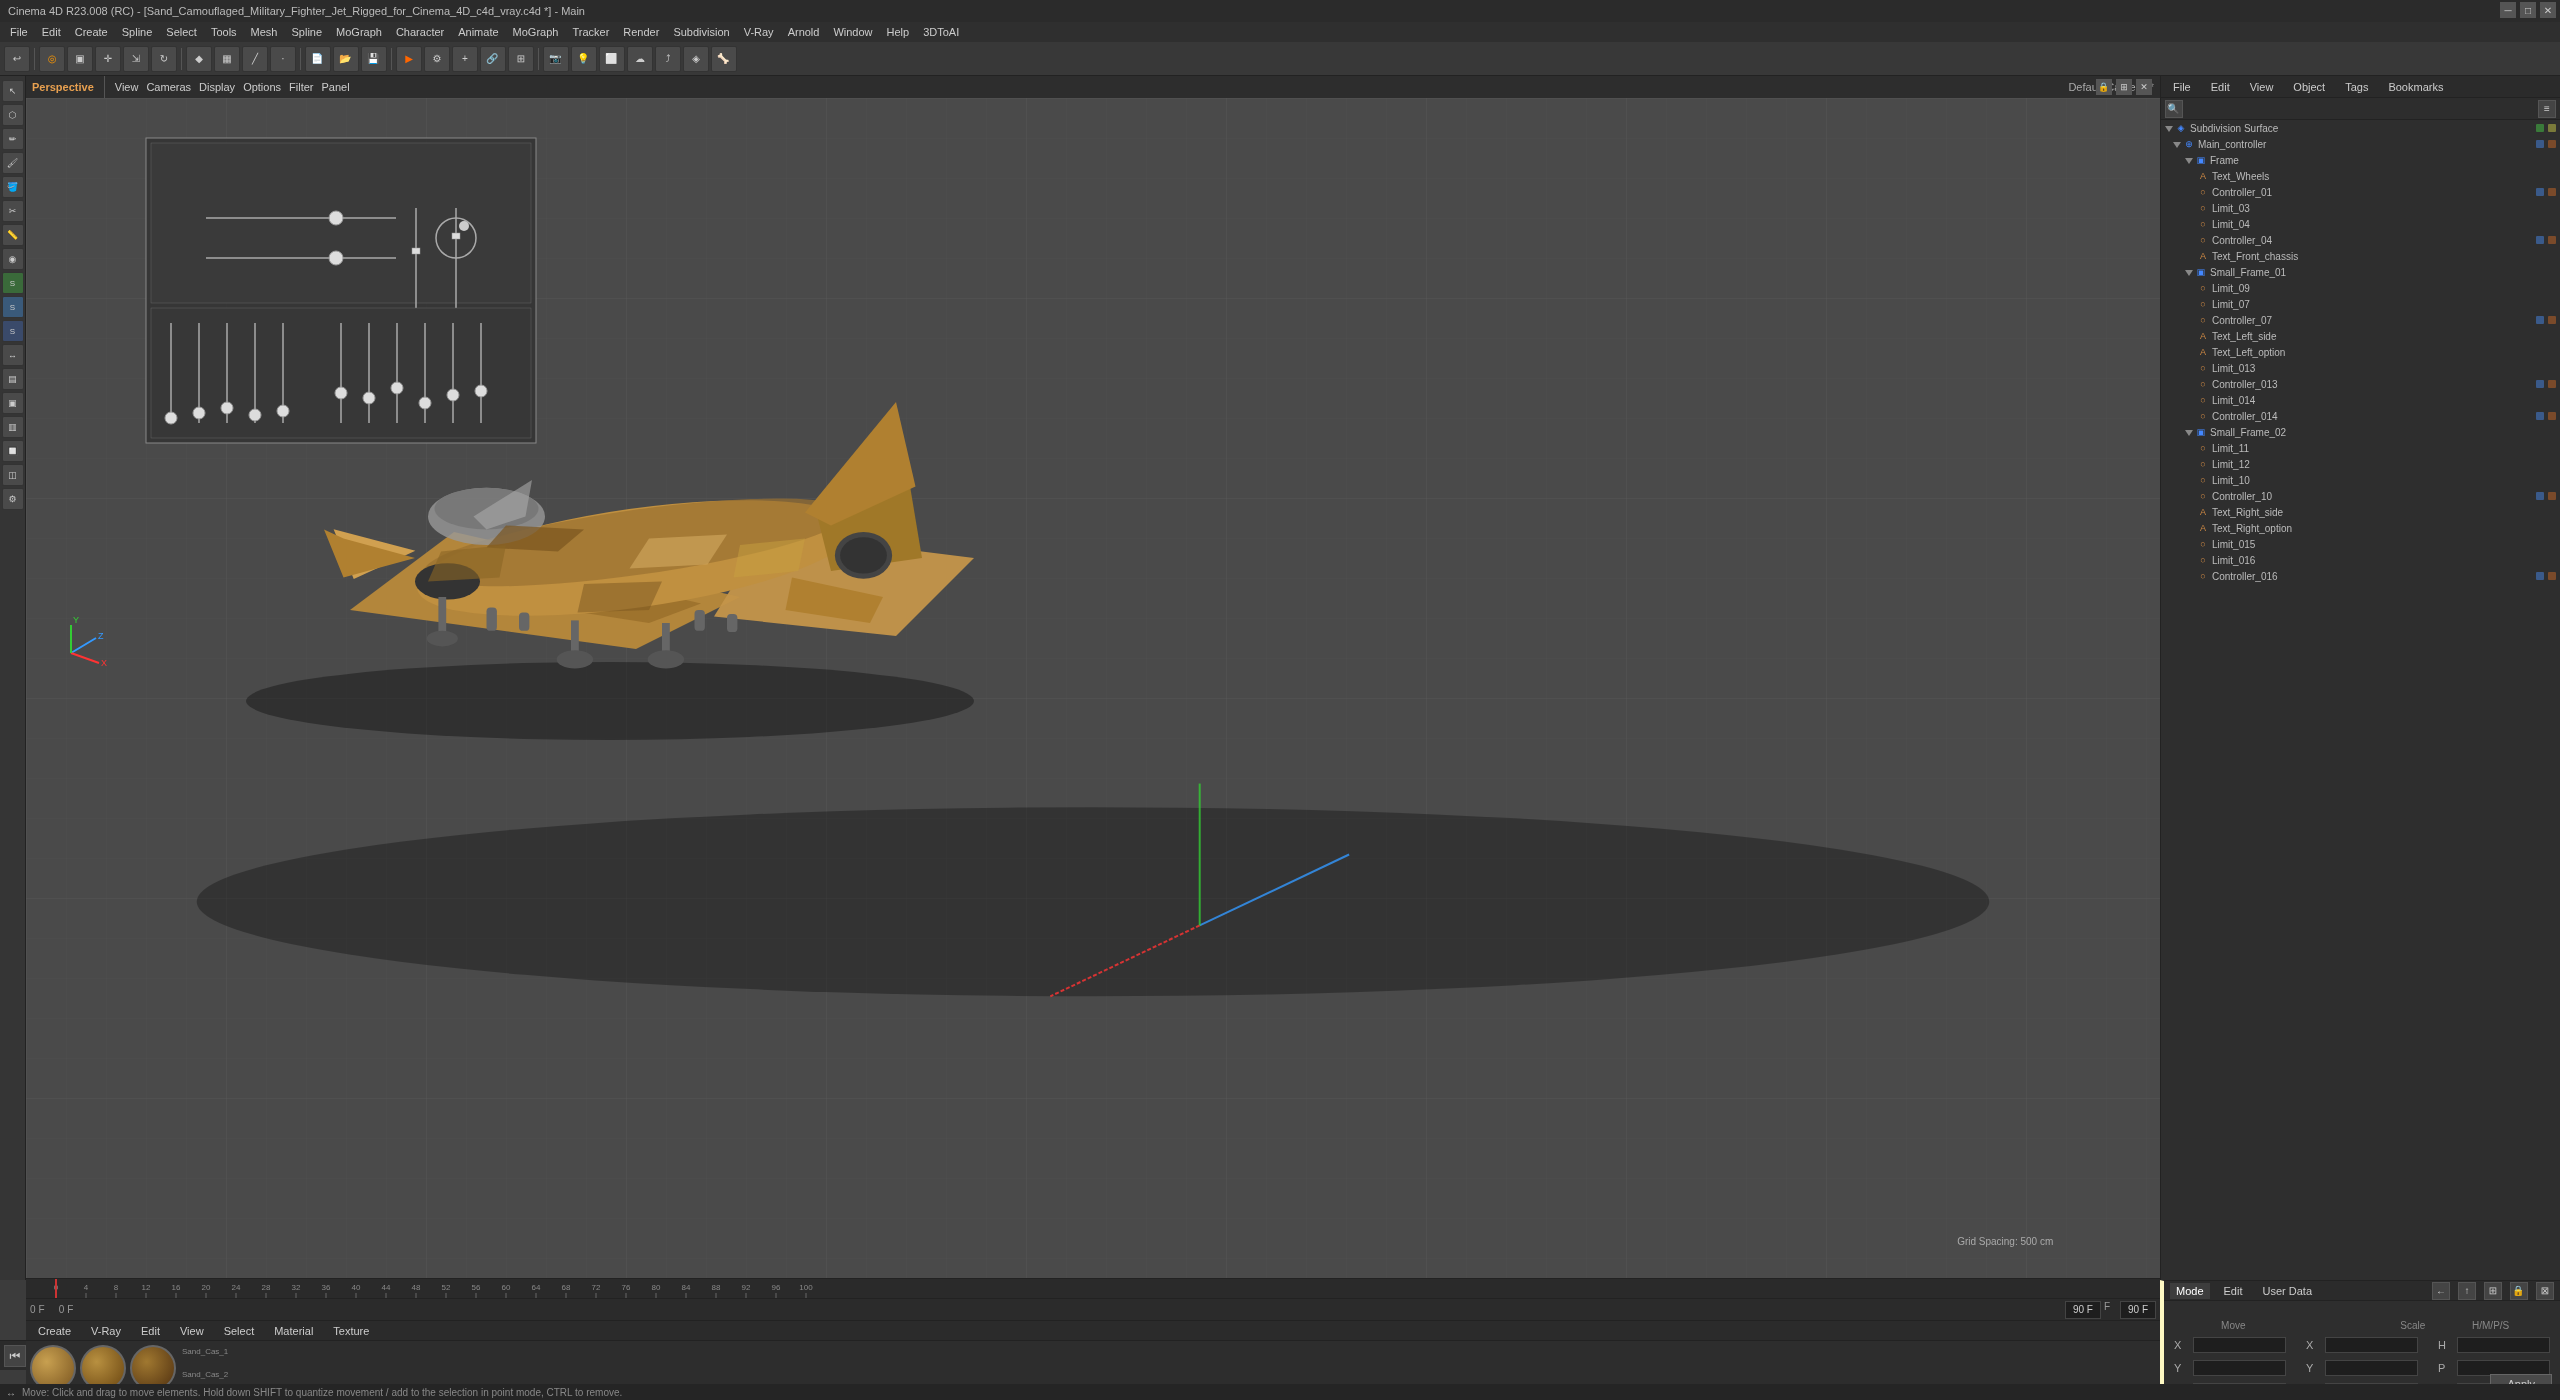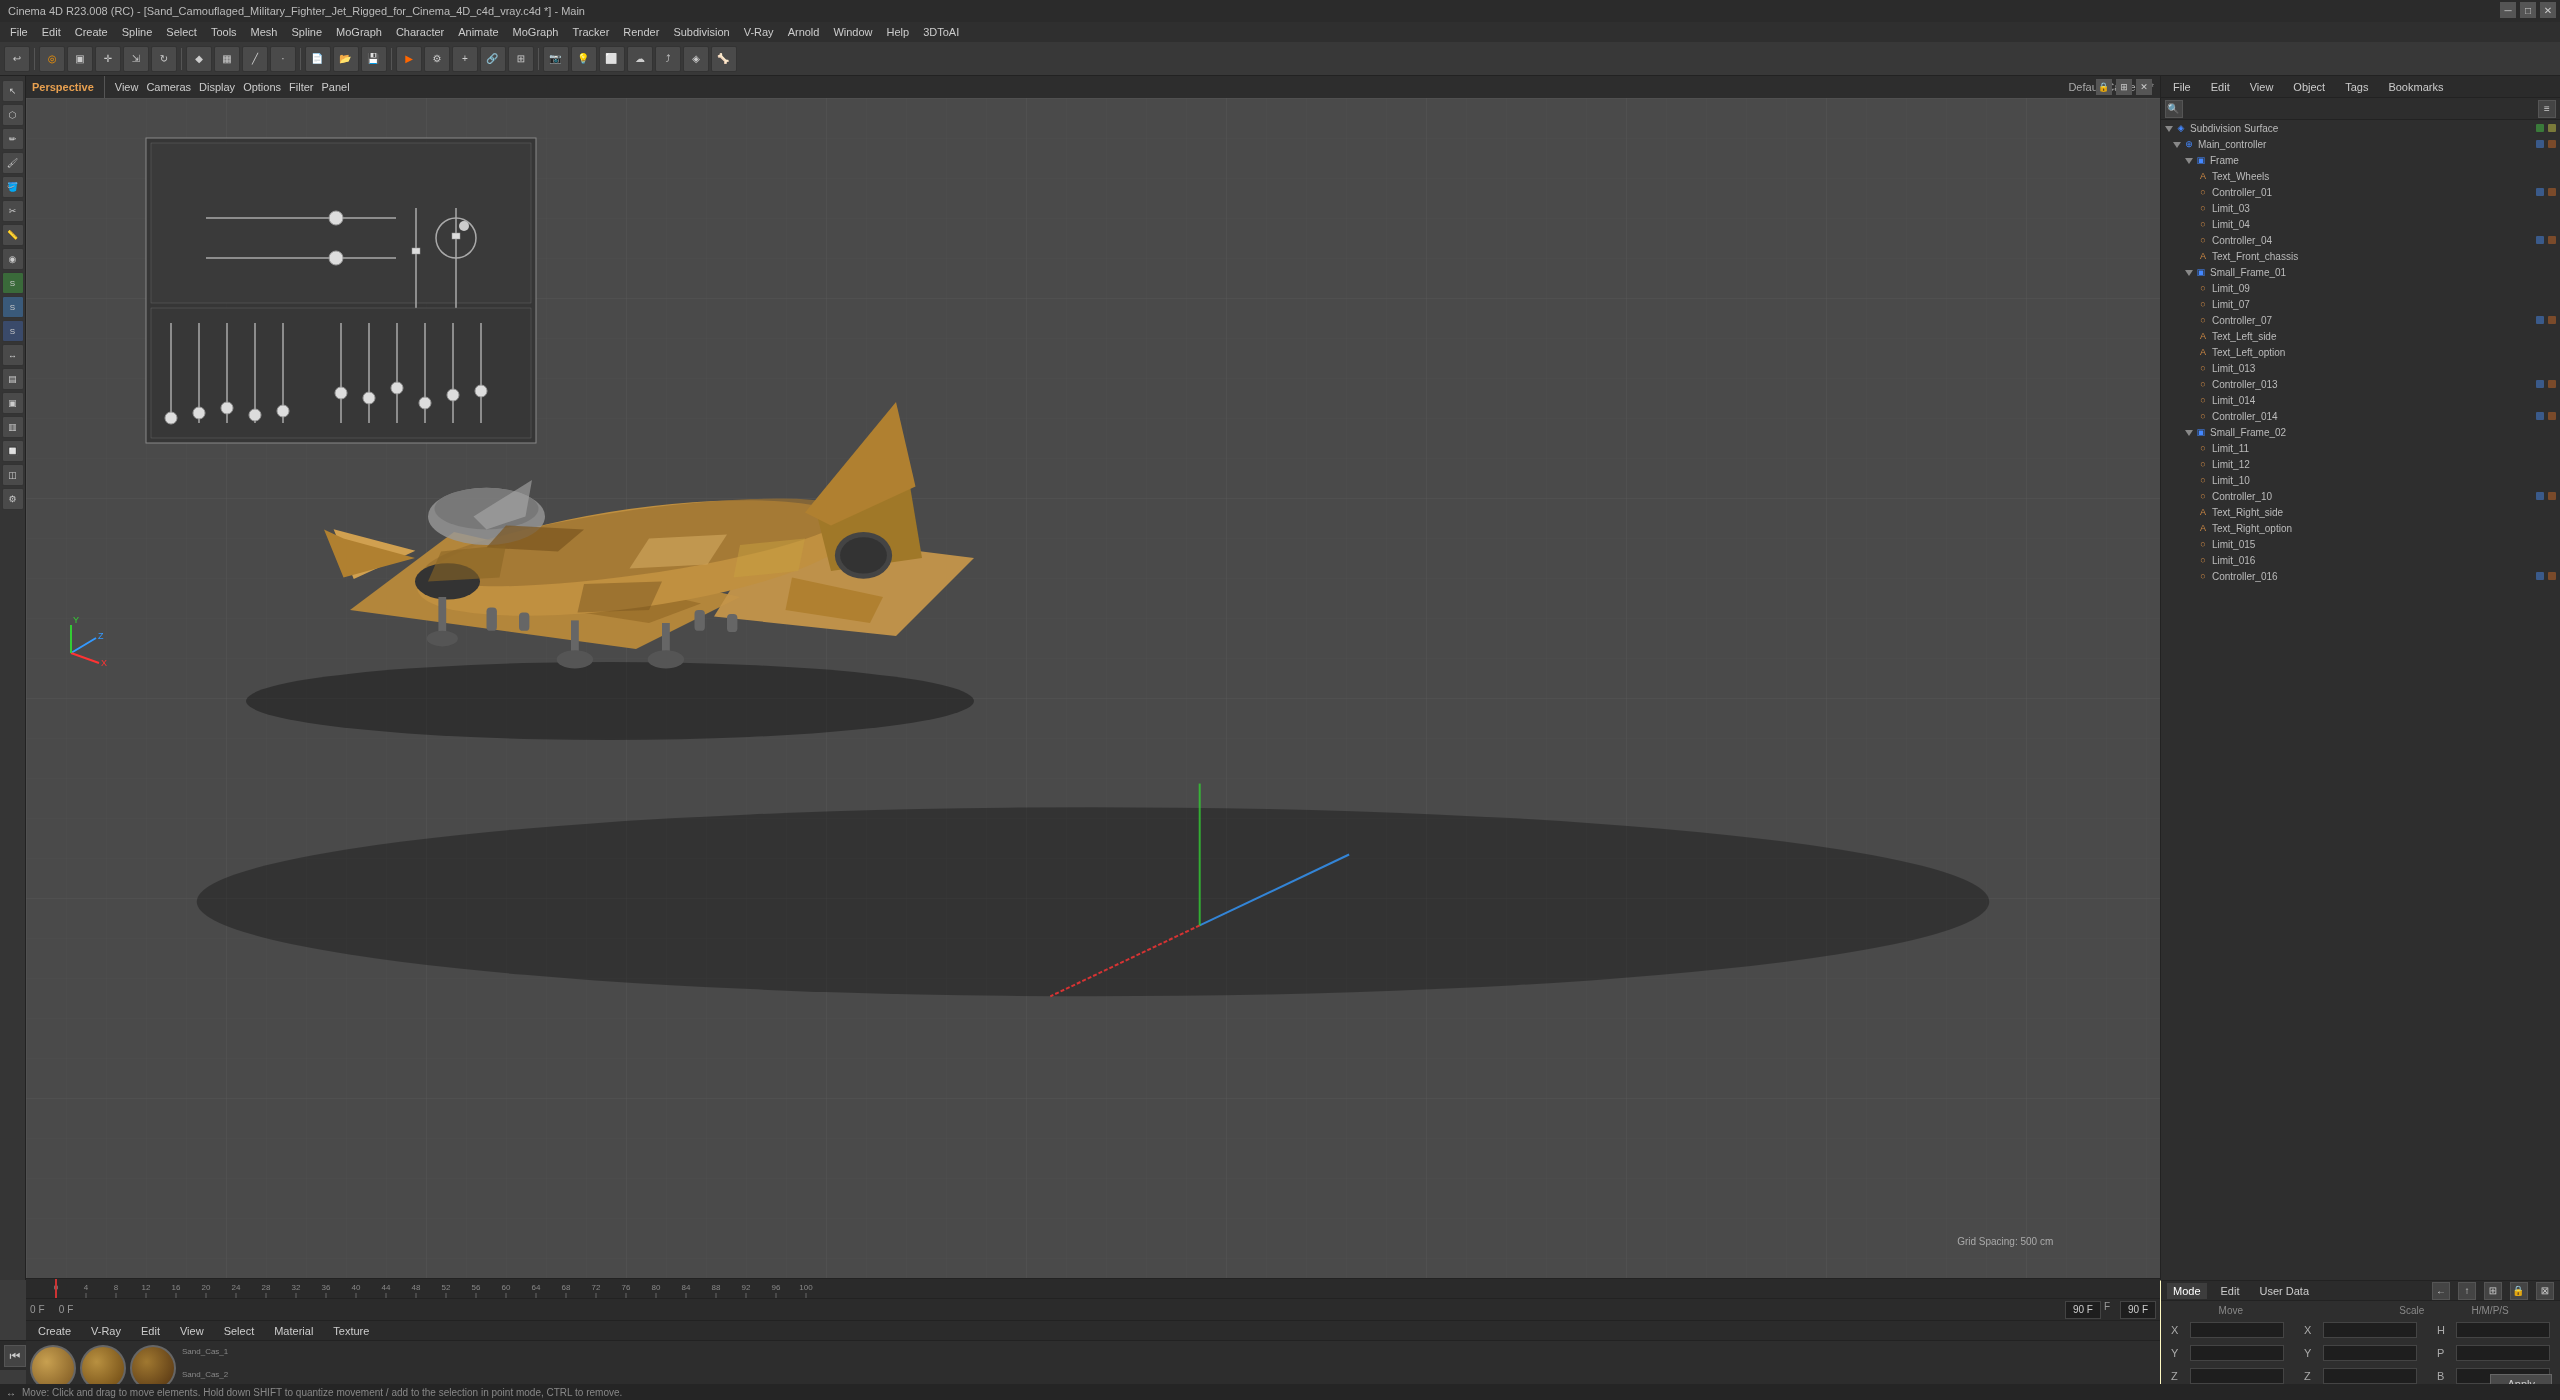--- a/index.html
+++ b/index.html
@@ -265,21 +265,21 @@
 
     
     #bottom-panel {
       position: absolute;
       right: 0;
       bottom: 0;
       width: 400px;
       height: 120px;
       background: #2e2e2e;
       border-top: 1px solid #222;
-      border-left: 1px solid #fef9c3;
+      border-left: 4px solid #fef9c3;
     }
     #bottom-panel-header {
       height: 20px;
       background: #2b2b2b;
       display: flex;
       align-items: center;
       padding: 0 6px;
       gap: 8px;
       border-bottom: 1px solid #222;
     }
@@ -977,21 +977,21 @@
     <span class="panel-tab">Edit</span>
     <span class="panel-tab">User Data</span>
     <span style="flex:1"></span>
     <button class="small-btn">←</button>
     <button class="small-btn">↑</button>
     <button class="small-btn">⊞</button>
     <button class="small-btn">🔒</button>
     <button class="small-btn">⊠</button>
   </div>
 
-  <div style="display:grid;grid-template-columns:1fr 1fr 1fr;padding:4px 6px;gap:2px;">
+  <div style="display:grid;grid-template-columns:1fr 1fr 1fr;padding:4px 6px;gap:2px;margin-top:15px;">
     <div style="font-size:10px;color:#888;text-align:center;">Move</div>
     <div style="font-size:10px;color:#888;text-align:right;">Scale</div>
     <div style="font-size:10px;color:#888;text-align:center;">H/M/P/S</div>
   </div>
   <div style="display:flex;flex-direction:column;padding:0 6px;gap:3px;">
     <div class="coord-row">
       <span class="coord-label">X</span>
       <input class="coord-field" value="" style="width: 70px;">
       <span style="width:12px;"></span>
       <span class="coord-label">X</span>

